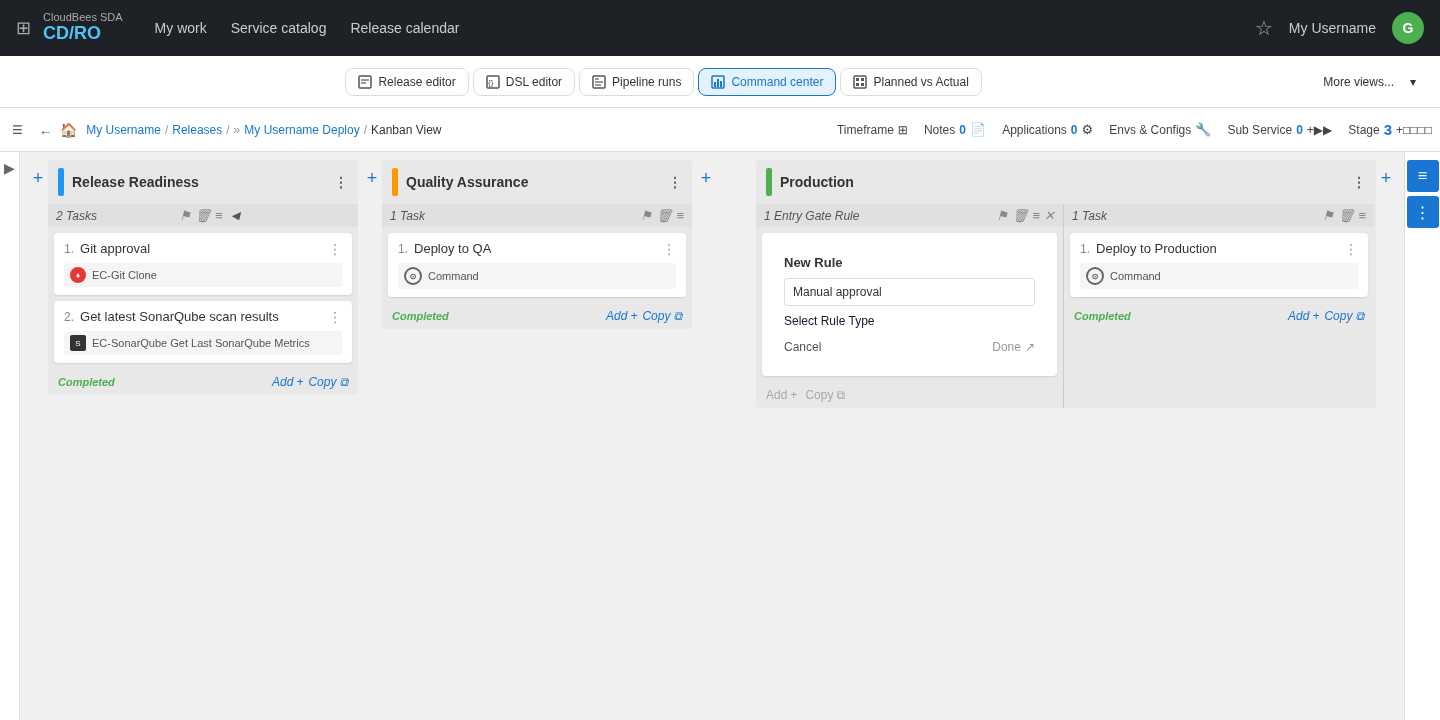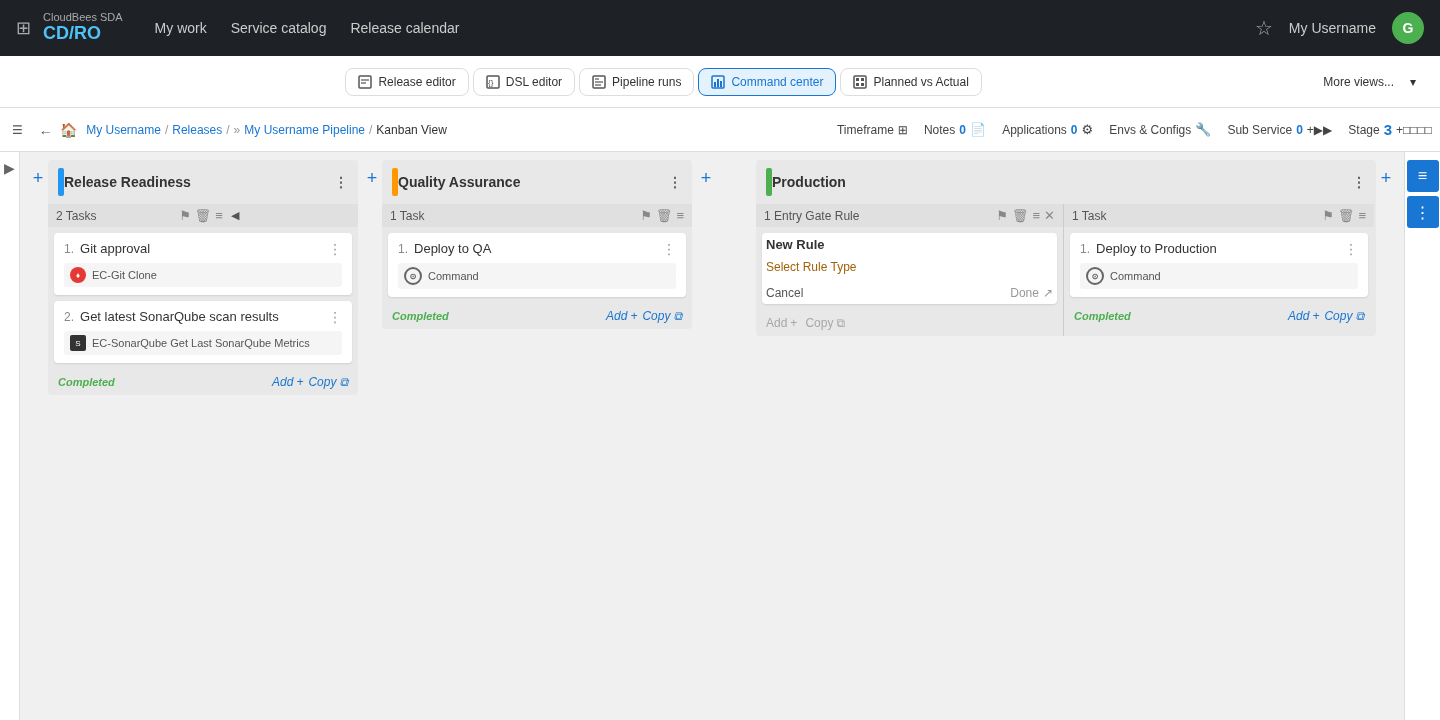--- a/index.html
+++ b/index.html
@@ -135,41 +135,42 @@
       overflow: hidden;
       flex-shrink: 0;
     }
     .column-header {
       display: flex;
       align-items: center;
       padding: 8px 10px;
       font-size: 14px;
       font-weight: 600;
       color: #333;
+      gap: 8px;
     }
     .column-header .color-bar {
       width: 6px;
       height: 28px;
       border-radius: 2px;
       flex-shrink: 0;
     }
     .column-header-title { flex: 1; }
     .column-menu { color: #666; cursor: pointer; margin-left: auto; }
 
     
     .task-section-header {
       display: flex;
       align-items: center;
       padding: 4px 8px;
       font-size: 12px;
       color: #555;
       background: #e0e0e0;
       gap: 4px;
     }
-    .task-section-header span { flex: 1; }
+    .task-section-header span { flex: 1; font-style: italic; }
     .section-icons { display: flex; gap: 4px; color: #888; }
     .section-icon { cursor: pointer; font-size: 13px; }
 
     
     .task-card {
       background: #fff;
       border-radius: 4px;
       margin: 6px;
       padding: 8px 10px;
       box-shadow: 0 1px 2px rgba(0,0,0,0.1);
@@ -223,37 +224,37 @@
       font-size: 12px;
       color: #1976d2;
       cursor: pointer;
     }
 
     
     .gate-rule-card {
       background: #fff;
       border-radius: 4px;
       margin: 6px;
-      padding: 4px;
+      padding: 22px;
       box-shadow: 0 1px 2px rgba(0,0,0,0.1);
     }
     .gate-rule-header { font-size: 13px; font-weight: 600; color: #333; margin-bottom: 8px; }
     .gate-rule-input {
       width: 100%;
       padding: 6px 8px;
       border: 1px solid #ddd;
       border-radius: 3px;
       font-size: 12px;
       color: #333;
       background: #fff;
       margin-bottom: 8px;
     }
     .gate-rule-select {
       font-size: 12px;
-      color: #a16207;
+      color: #0f172a;
       margin-bottom: 12px;
     }
     .gate-rule-actions {
       display: flex;
       align-items: center;
       justify-content: space-between;
     }
     .gate-cancel { font-size: 12px; color: #555; cursor: pointer; }
     .gate-done {
       display: flex;
@@ -448,21 +449,21 @@
     <span>☰</span>
   </div>
   <button style="background:none;border:none;cursor:pointer;color:#555;font-size:14px;">←</button>
   <span style="font-size:14px;">🏠</span>
   <div class="breadcrumb-nav">
     <span style="cursor:pointer;color:#1976d2;">My Username</span>
     <span class="breadcrumb-sep">/</span>
     <span style="cursor:pointer;color:#1976d2;">Releases</span>
     <span class="breadcrumb-sep">/</span>
     <span style="font-size:12px;color:#999;">»</span>
-    <span style="cursor:pointer;color:#1976d2;">My Username Pipeline</span>
+    <span style="cursor:pointer;color:#1976d2;">My Username Deploy</span>
     <span class="breadcrumb-sep">/</span>
     <span style="color:#333;">Kanban View</span>
   </div>
   <div class="breadcrumb-meta">
     <div class="meta-item">
       <span>Timeframe</span>
       <span style="font-size:12px;">⊞</span>
     </div>
     <div class="meta-item">
       <span>Notes</span>
@@ -612,20 +613,21 @@
               <div class="section-icons">
                 <span class="section-icon">⚑</span>
                 <span class="section-icon">🗑</span>
                 <span class="section-icon">≡</span>
                 <span class="section-icon">✕</span>
               </div>
             </div>
 
             <div class="gate-rule-card">
               <div class="gate-rule-header">New Rule</div>
+              <input type="text" class="gate-rule-input" value="Manual approval" style="">
               <div class="gate-rule-select">Select Rule Type</div>
               <div class="gate-rule-actions">
                 <span class="gate-cancel">Cancel</span>
                 <div class="gate-done">
                   <span>Done</span>
                   <span>↗</span>
                 </div>
               </div>
             </div>
             <div class="gate-footer">

